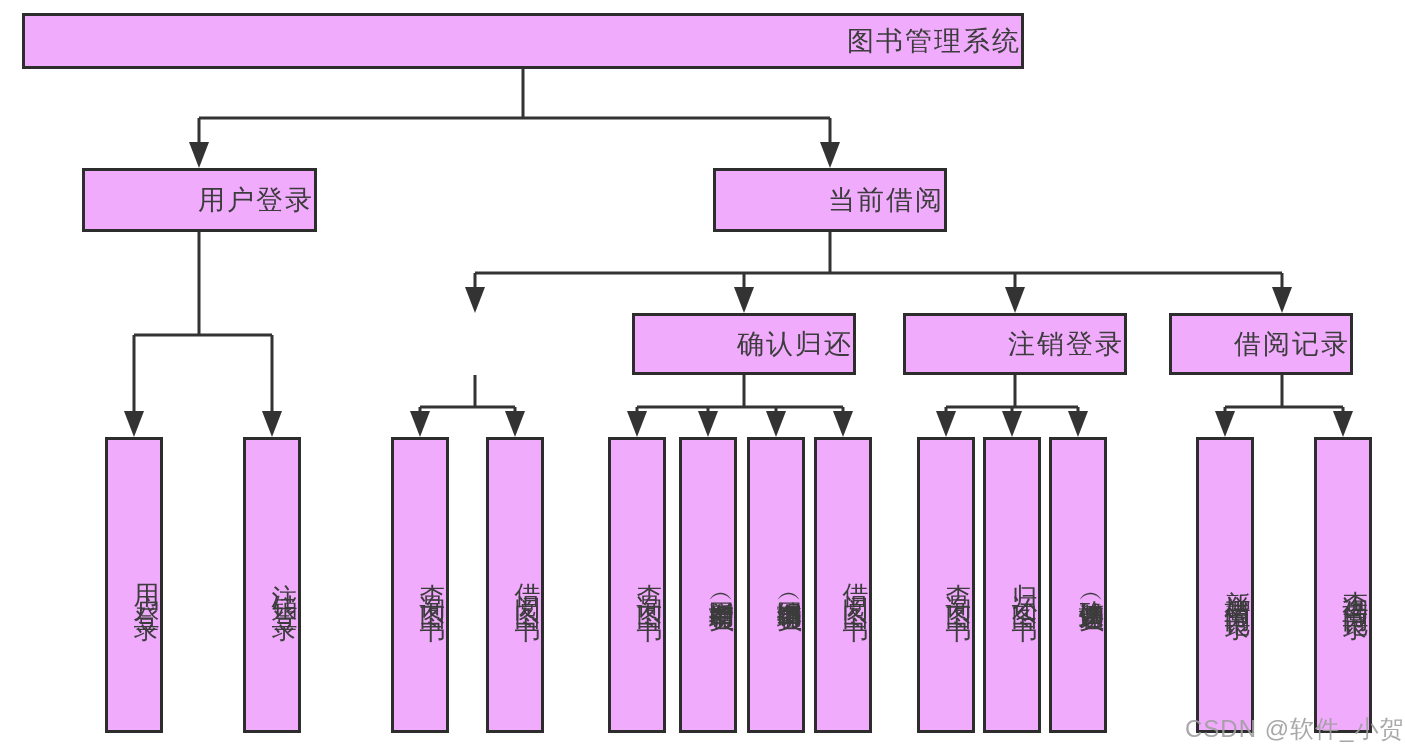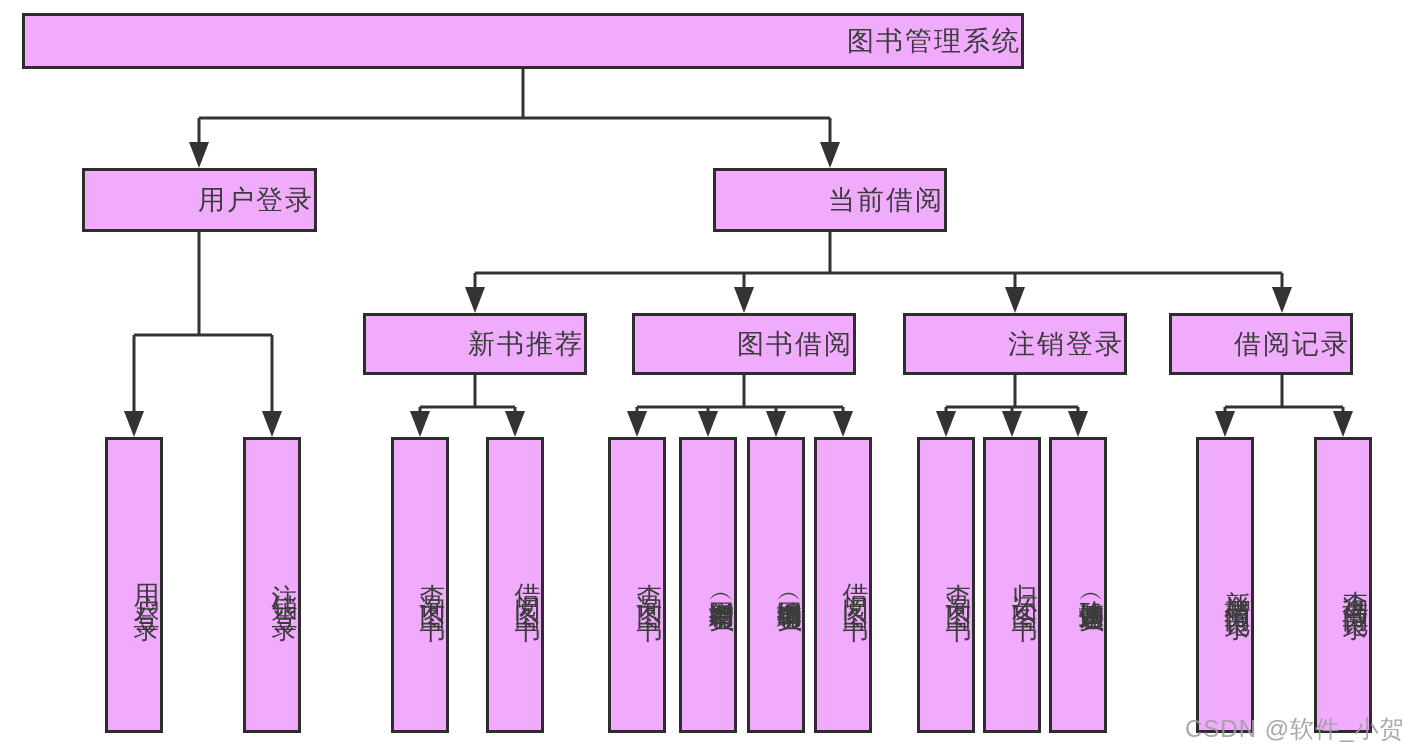--- a/index.html
+++ b/index.html
@@ -87,25 +87,22 @@
     <span class="hlabel">图书管理系统</span>
   </div>
 
   <div class="node" style="left:82px;top:168px;width:235px;height:64px;">
     <span class="hlabel">用户登录</span>
   </div>
   <div class="node" style="left:713px;top:168px;width:234px;height:64px;">
     <span class="hlabel">当前借阅</span>
   </div>
 
-  <div class="node" style="left:363px;top:313px;width:224px;height:62px;">
-    <span class="hlabel">新书推荐</span>
-  </div>
   <div class="node" style="left:632px;top:313px;width:224px;height:62px;">
-    <span class="hlabel">图书借阅</span>
+    <span class="hlabel">确认归还</span>
   </div>
   <div class="node" style="left:903px;top:313px;width:224px;height:62px;">
     <span class="hlabel">注销登录</span>
   </div>
   <div class="node" style="left:1169px;top:313px;width:184px;height:62px;">
     <span class="hlabel">借阅记录</span>
   </div>
 
   <div class="node leaf" style="left:105px;top:437px;">
     <span class="vtext sp-wide">用户登录</span>

